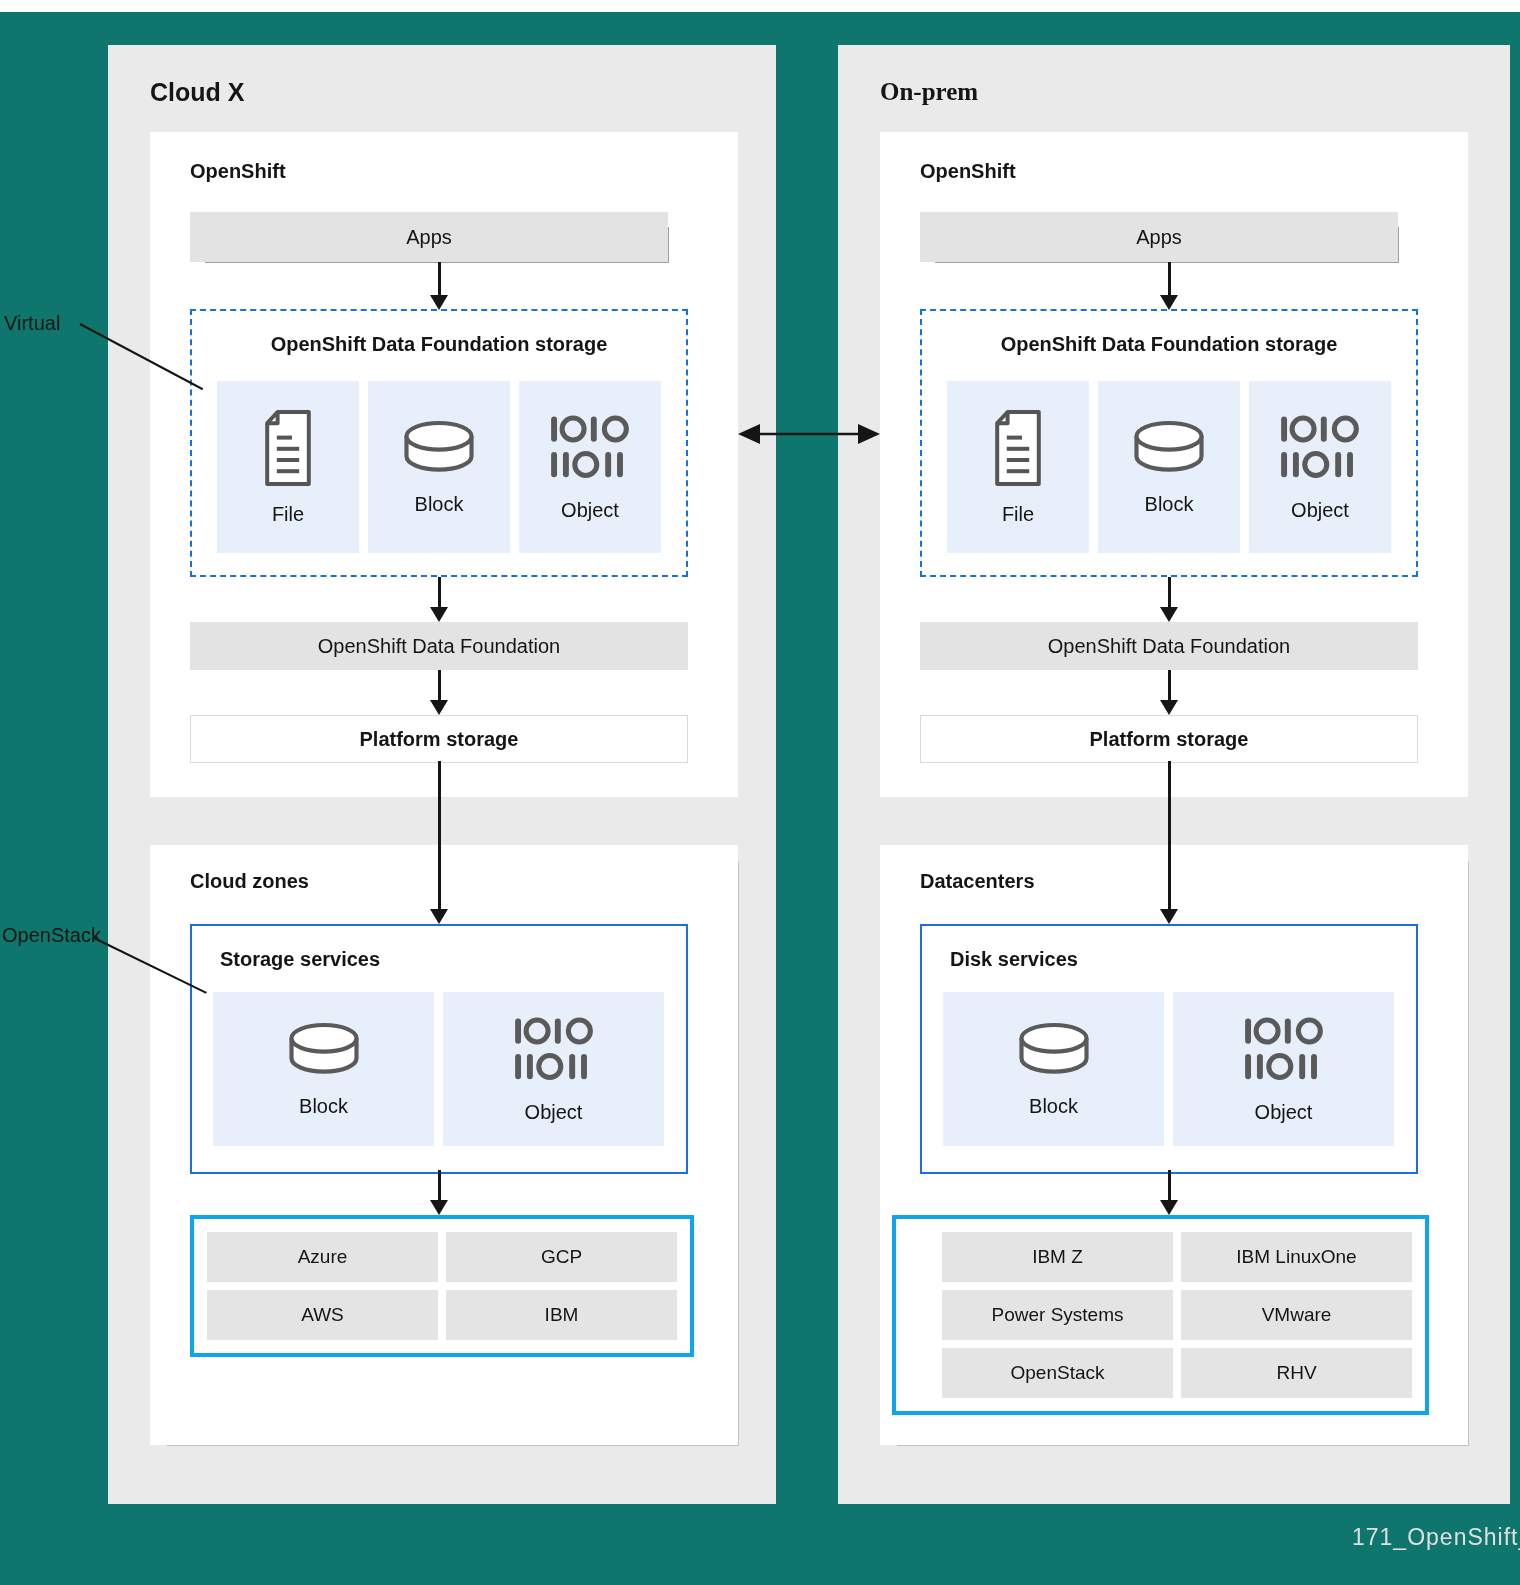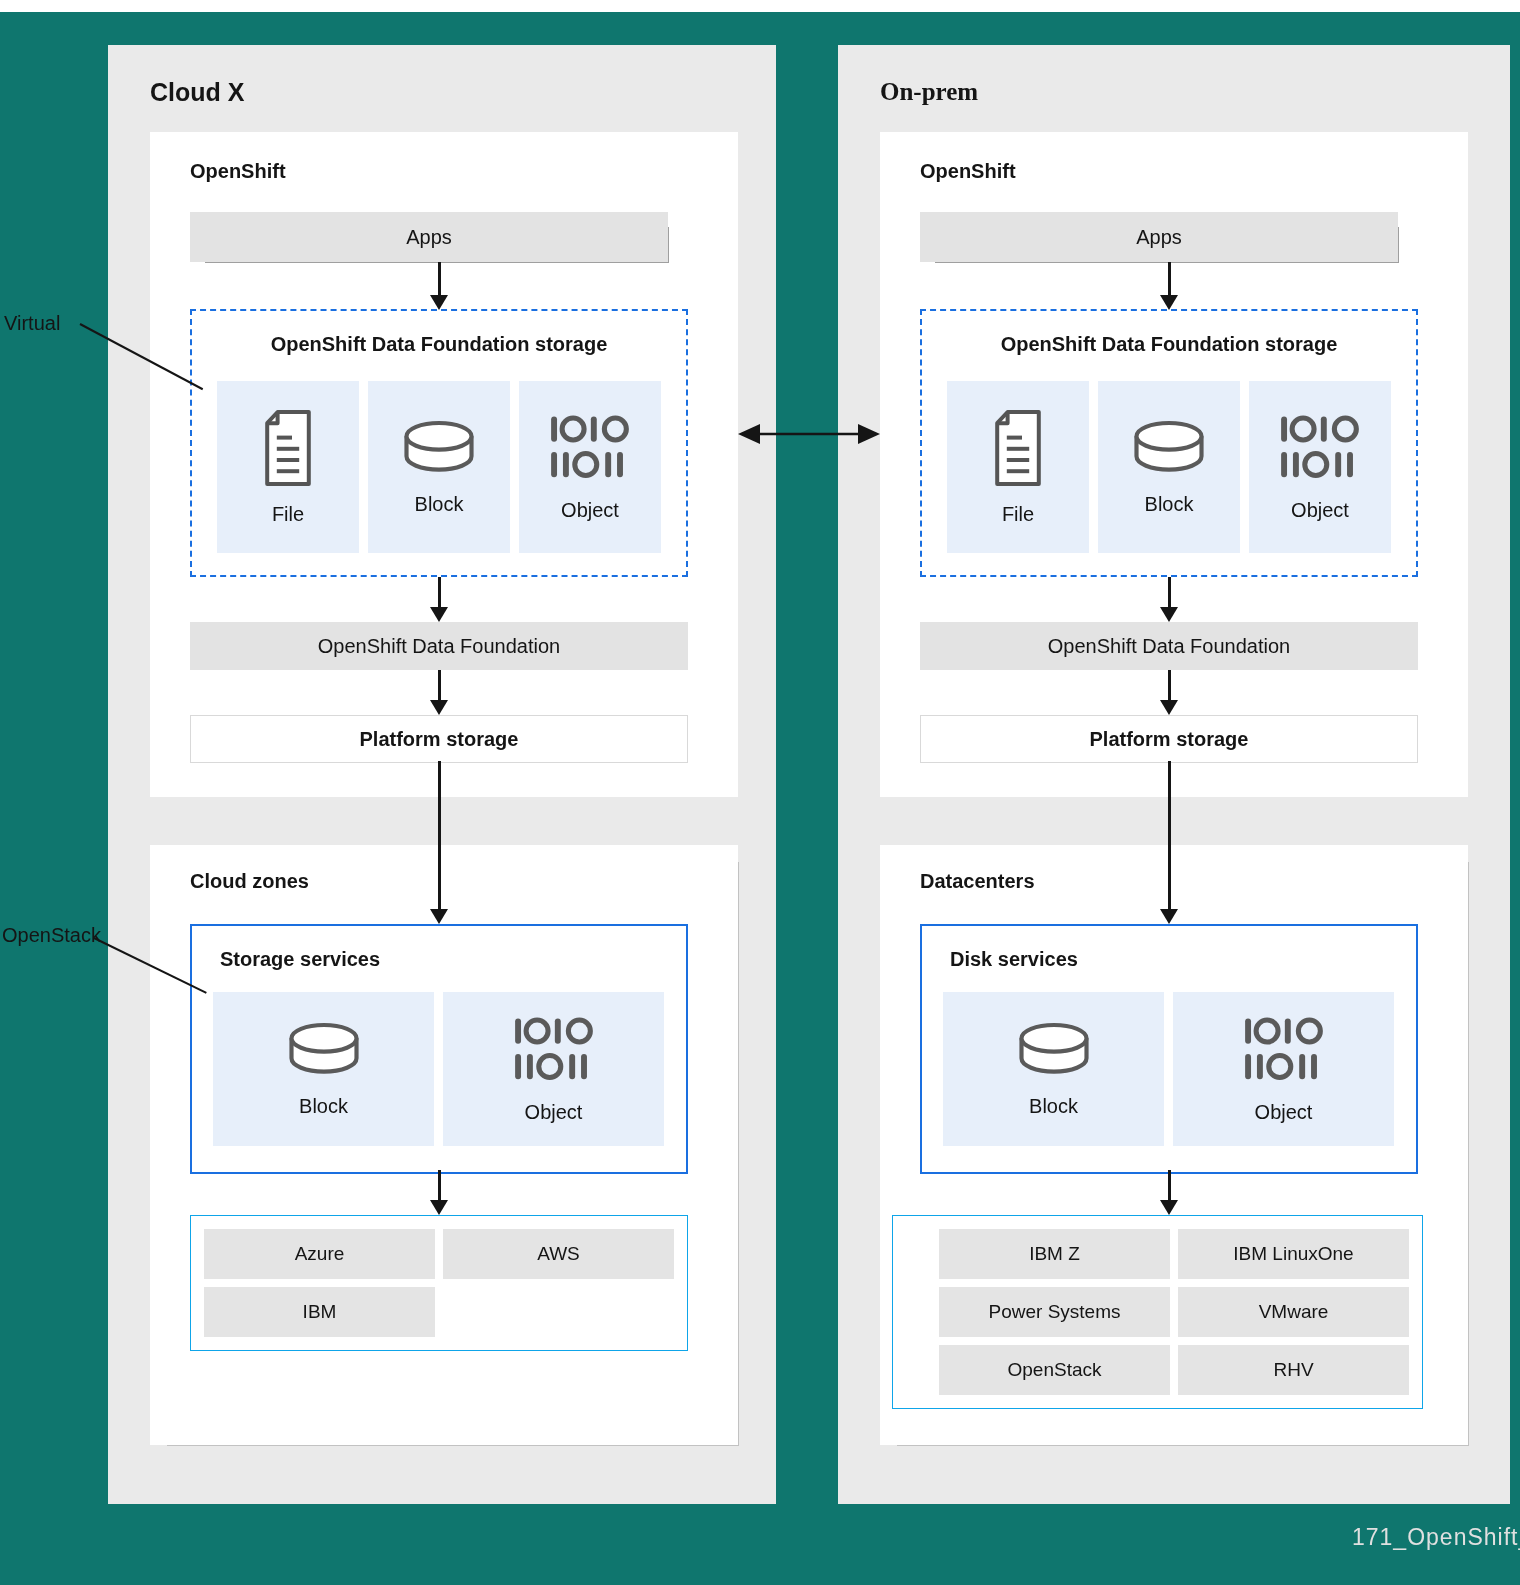--- a/index.html
+++ b/index.html
@@ -17,21 +17,21 @@
   .obar{position:absolute;background:#ffffff;border:1px solid #d9d9d9;display:flex;align-items:center;justify-content:center;font-size:20px;font-weight:bold;}
   .dbox{position:absolute;border:2px dashed #1a6fe0;background:#ffffff;}
   .dhead{position:absolute;top:22px;left:0;right:0;text-align:center;font-weight:bold;font-size:20px;}
   .sbox{position:absolute;border:2px solid #1a6fe0;background:#ffffff;}
   .shead{position:absolute;top:22px;left:28px;font-weight:bold;font-size:20px;}
   .tiles{position:absolute;display:flex;gap:9px;}
   .tile{background:#e7effa;display:flex;flex-direction:column;align-items:center;justify-content:center;gap:15px;}
   .tlbl{font-size:20px;}
   .vshaft{position:absolute;width:3px;background:#151515;}
   .ahead{position:absolute;width:0;height:0;border-left:9px solid transparent;border-right:9px solid transparent;border-top:15px solid #151515;}
-  .grid{position:absolute;background:#ffffff;border:1px solid #0ea5e9;display:grid;grid-template-columns:1fr 1fr;gap:8px;padding:13px;}
+  .grid{position:absolute;background:#ffffff;border:4px solid #0ea5e9;display:grid;grid-template-columns:1fr 1fr;gap:8px;padding:13px;}
   .cell{background:#e4e4e4;height:50px;display:flex;align-items:center;justify-content:center;font-size:19px;}
   .sidelabel{position:absolute;font-size:20px;}
   .leader{position:absolute;height:2px;background:#151515;transform-origin:left center;}
   .darrow{position:absolute;}
   .watermark{position:absolute;font-size:23px;color:#e0e0e0;letter-spacing:1px;white-space:nowrap;}
   svg{display:block;}
 </style>
 </head>
 <body>
 
@@ -121,20 +121,21 @@
             <rect x="84" y="46" width="7" height="30" rx="3.5" fill="#5a5a5a"></rect>
           </svg>
         </span>
         <span class="tlbl">Object</span>
       </div>
     </div>
   </div>
 
   <div class="grid" style="left:190px;top:1203px;width:470px;">
     <div class="cell">Azure</div>
+    <div class="cell">GCP</div>
     <div class="cell">AWS</div>
     <div class="cell">IBM</div>
   </div>
 
   <div class="vshaft" style="left:438px;top:250px;height:34px;"></div>
   <div class="ahead" style="left:430px;top:283px;"></div>
   <div class="vshaft" style="left:438px;top:565px;height:31px;"></div>
   <div class="ahead" style="left:430px;top:595px;"></div>
   <div class="vshaft" style="left:438px;top:658px;height:31px;"></div>
   <div class="ahead" style="left:430px;top:688px;"></div>

